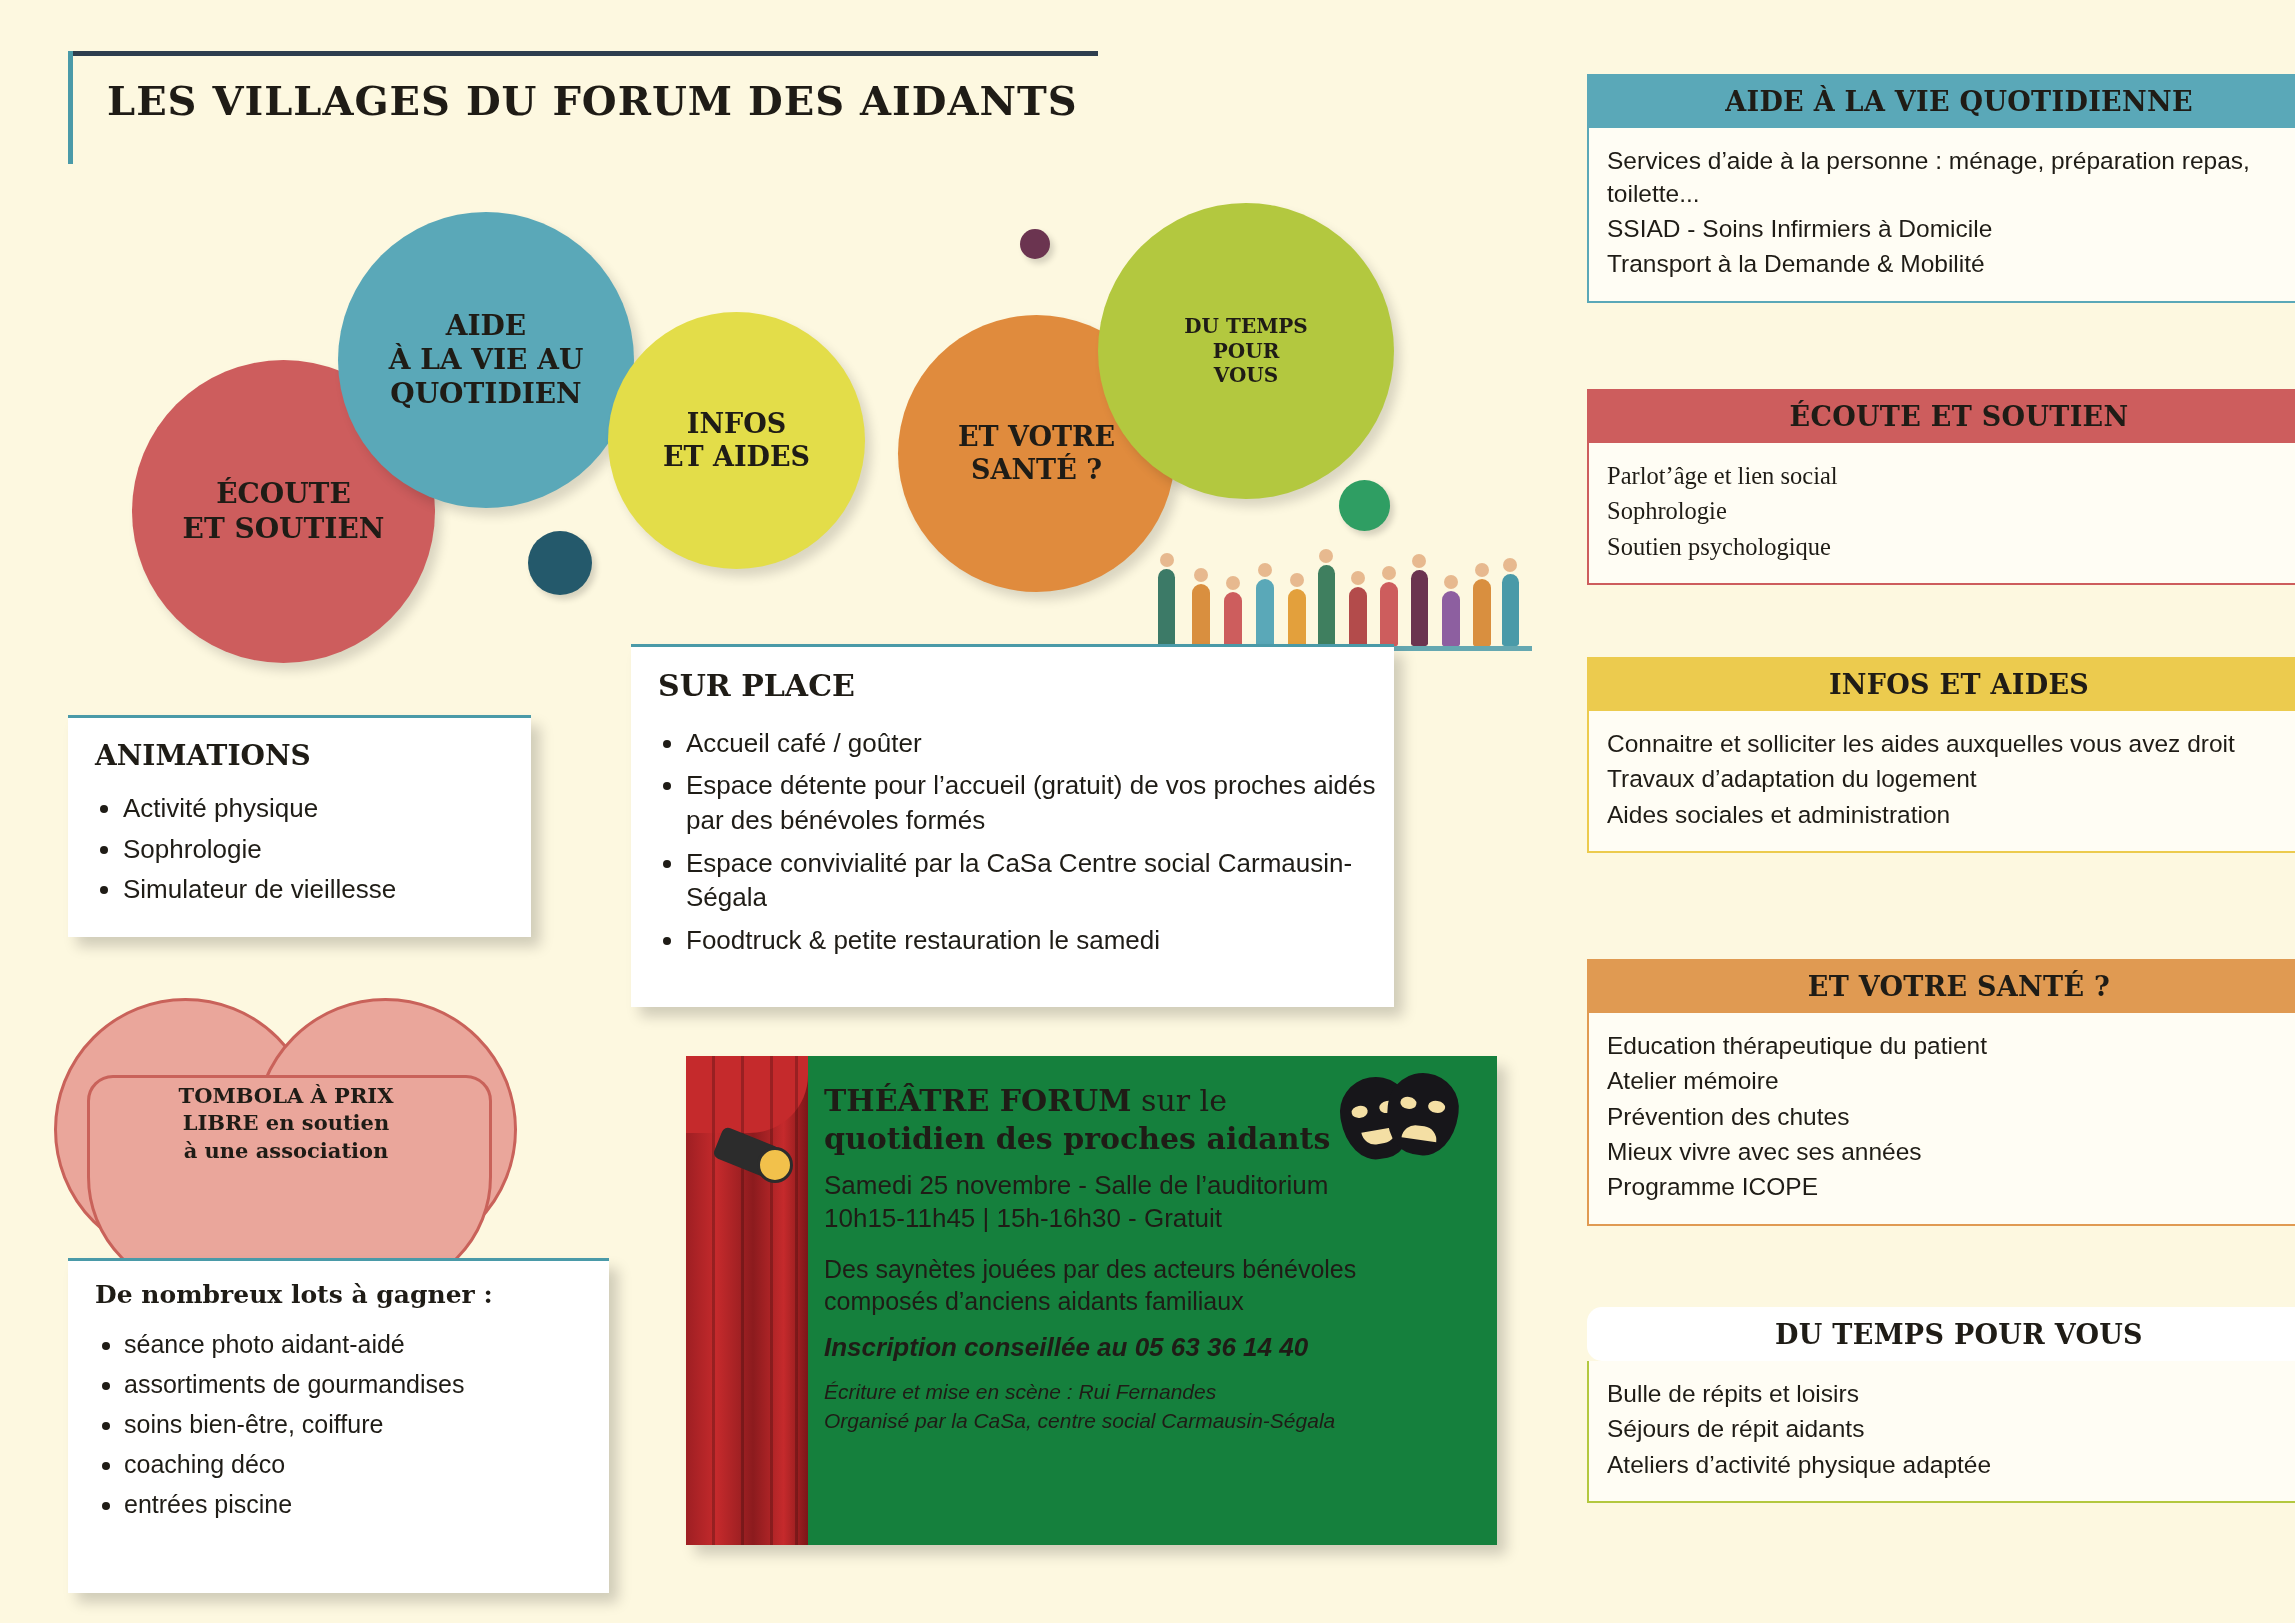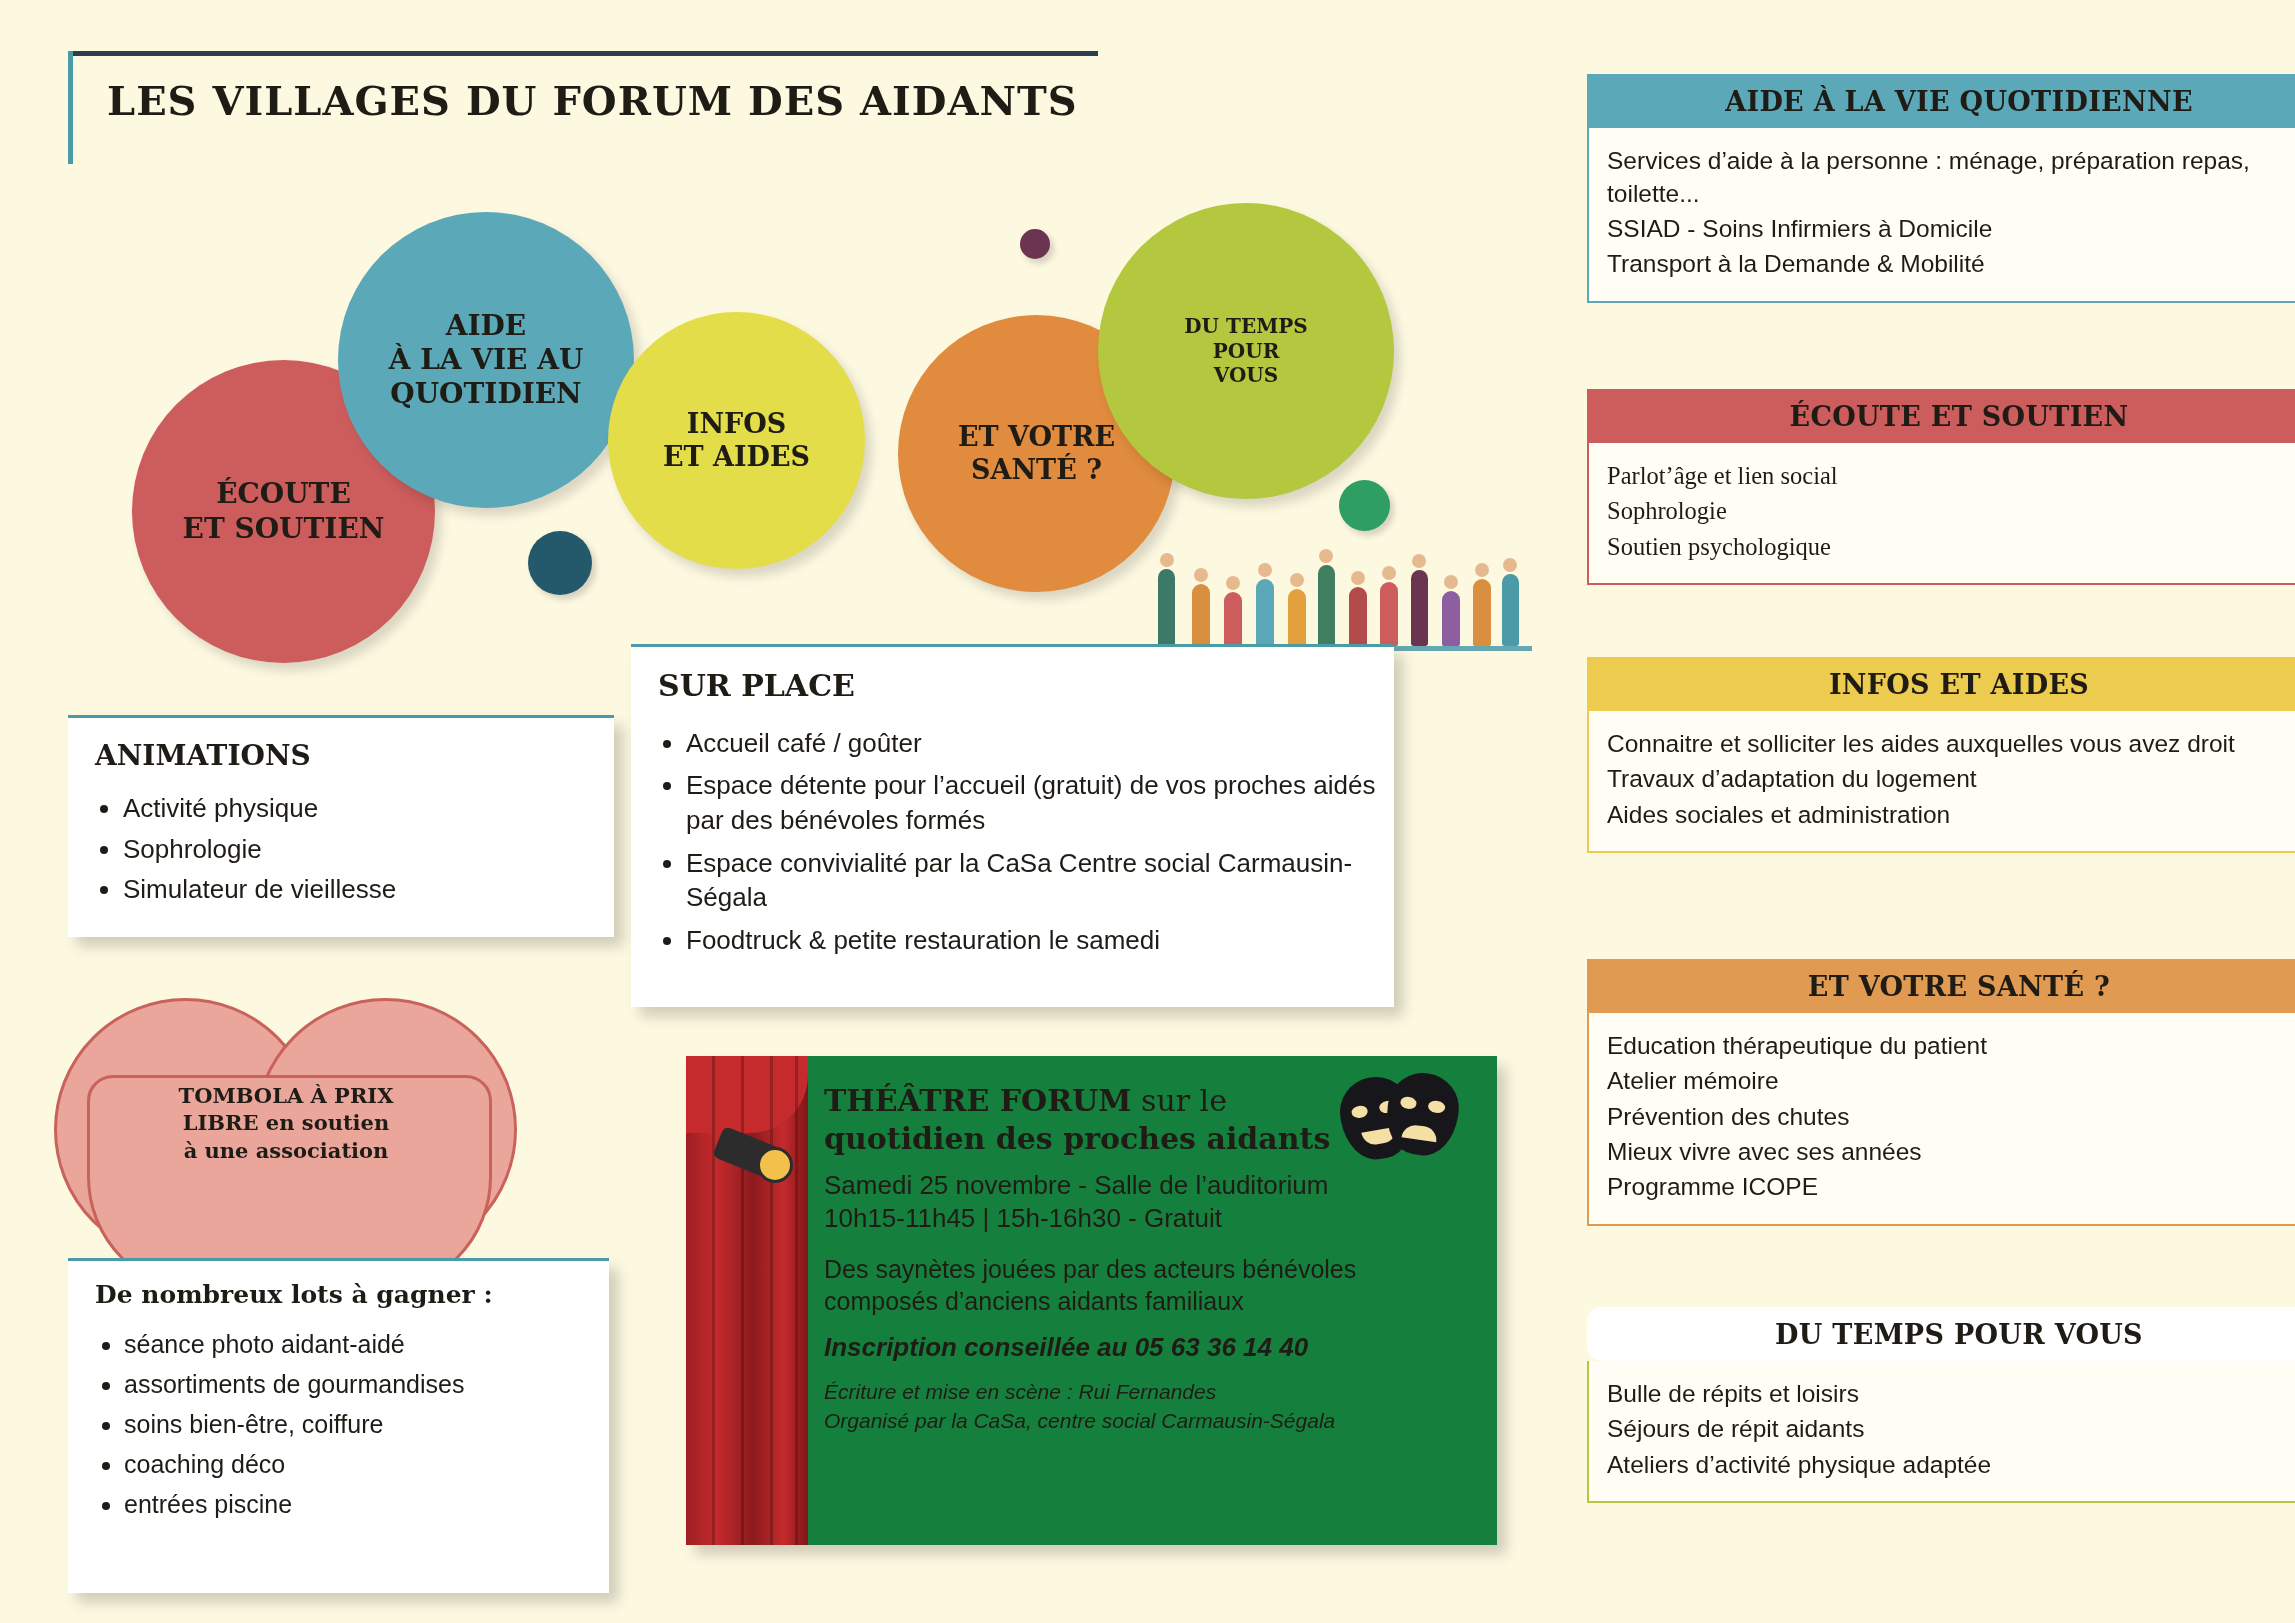--- a/index.html
+++ b/index.html
@@ -138,21 +138,21 @@
   ul.bullets {
     margin: 0;
     padding-left: 33px;
     list-style: disc;
   }
   ul.bullets li {
     margin: 3.9px 0;
   }
 
   #card-animations {
-    left: 68px; top: 715px; width: 546px; height: 219px;
+    left: 68px; top: 715px; width: 463px; height: 219px;
     border-top: 3.9px solid #4a9aa8;
   }
   #card-animations .card-title {
     position: absolute; left: 27px; top: 20.6px; font-size: 28px;
   }
   #card-animations ul {
     position: absolute; left: 22px; top: 68px; font-size: 26px; line-height: 1.42;
   }
 
   #card-surplace {

